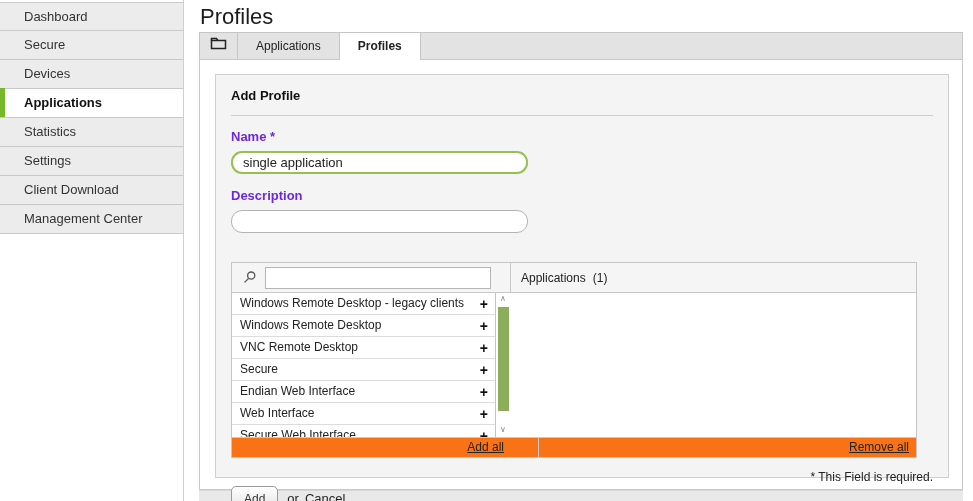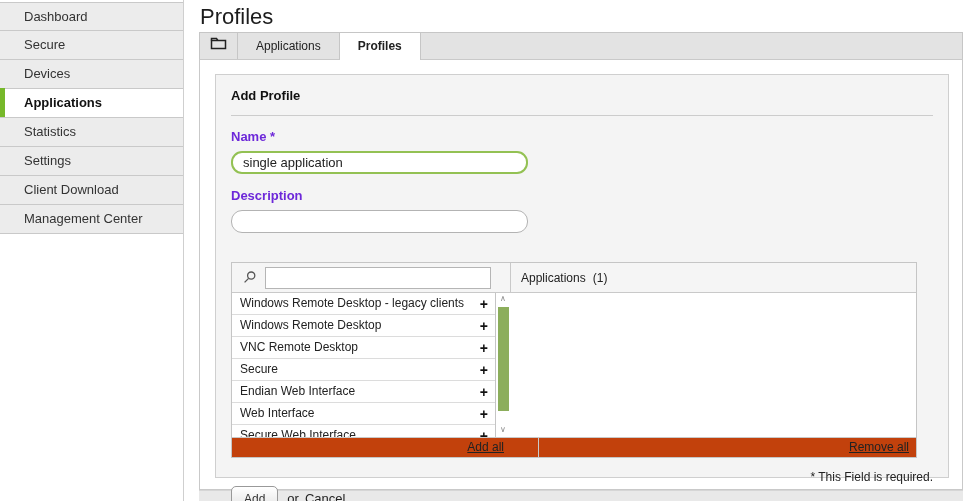--- a/index.html
+++ b/index.html
@@ -52,21 +52,21 @@
   .pb-left{width:263px;overflow:hidden;}
   .app-row{height:22px;line-height:21px;border-bottom:1px solid #dcdcdc;padding:0 7px 0 8px;display:flex;justify-content:space-between;align-items:center;background:#fff;white-space:nowrap;}
   .row-action{font-weight:bold;font-size:14px;color:#111;cursor:pointer;line-height:20px;}
   .pb-scroll{width:15px;border-left:1px solid #c5c5c5;display:flex;flex-direction:column;background:#fff;}
   .sc-btn{height:13px;line-height:12px;text-align:center;font-size:8px;color:#888;cursor:pointer;}
   .sc-thumb{width:11px;margin:1px auto 0 auto;height:104px;background:var(--scroll-thumb-green);cursor:pointer;}
   .sc-down{margin-top:auto;}
   .pb-right{flex:1;border-left:1px solid #c9c9c9;background:#fff;overflow:hidden;}
   .pb-right .app-row{padding-right:9px;}
 
-  .picker-foot{display:flex;height:20px;background:#c2410c;border-top:1px solid #c9c9c9;align-items:flex-start;gap:28px;}
+  .picker-foot{display:flex;height:20px;background:#f97316;border-top:1px solid #c9c9c9;align-items:flex-start;gap:28px;}
   .pf-left{width:278px;text-align:right;padding-right:6px;height:100%;line-height:19px;}
   .pf-right{flex:1;border-left:1px solid #c9c9c9;text-align:right;padding-right:7px;height:100%;line-height:19px;}
   .link{color:#222;text-decoration:underline;cursor:pointer;font-size:12px;}
 
   .required-note{text-align:right;font-size:12px;color:#222;margin-top:12px;height:14px;}
   .action-row{display:flex;align-items:center;margin-top:2px;}
   .add-btn{padding:0 12px;height:25px;border:1px solid #999;border-radius:5px;background:linear-gradient(#ffffff,#e2e2e2);font-size:12px;color:#333;font-family:"Liberation Sans",sans-serif;cursor:pointer;}
   .or-text{margin:0 6px 0 9px;font-size:13px;color:#222;}
 </style>
 </head>

